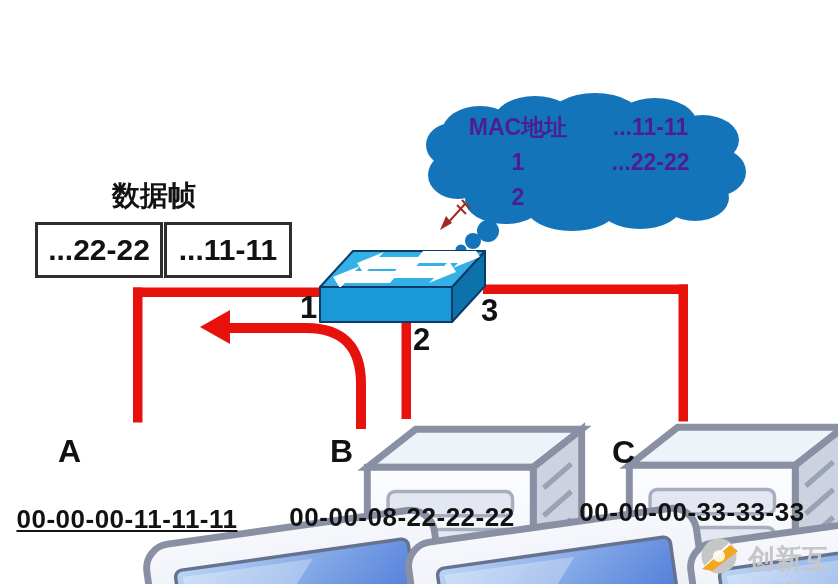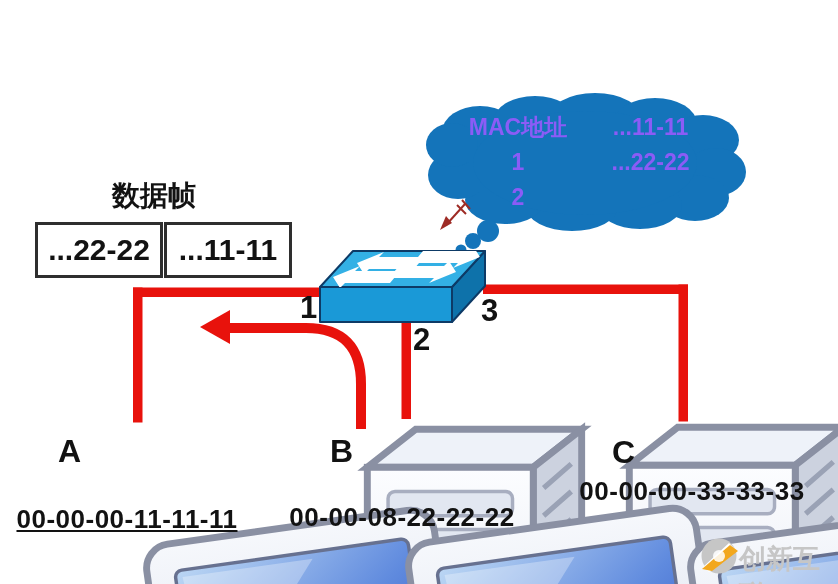--- a/index.html
+++ b/index.html
@@ -1,48 +1,48 @@
 <!DOCTYPE html>
 <html style="--link-red: #e8120c; --cloud-blue: #1474ba; --switch-top: #33b0e5; --switch-front: #1a99d7; --switch-side: #0e72aa; --switch-outline: #0d3a66; --watermark-gray: #c6c6c6; --watermark-orange: #f2a71d;"><head>
 <meta charset="utf-8">
 <style>
   html,body{margin:0;padding:0;background:#fff;}
   .stage{position:relative;width:838px;height:584px;background:#ffffff;overflow:hidden;
          font-family:"Liberation Sans","DejaVu Sans",sans-serif;}
-  .abs{position:absolute;}
+  .abs{position:absolute;text-align:center;}
   .blk{color:#121212;font-weight:bold;}
 
   
   .frame-title{left:112px;top:177px;font-size:28px;}
   .frame-row{left:35px;top:222px;display:flex;}
   .frame-cell{width:122px;height:50px;border:3px solid #2e2e2e;background:#fff;
               display:flex;align-items:center;justify-content:center;
               font-size:30px;font-weight:bold;color:#121212;margin-right:1px;}
 
   
   .cloud-table{left:448px;top:110px;width:265px;display:grid;
                grid-template-columns:140px 125px;grid-auto-rows:35px;
-               color:#8b5cf6;font-weight:bold;font-size:23px;text-align:center;}
+               color:#4c1d95;font-weight:bold;font-size:23px;text-align:center;}
   .cloud-table div{line-height:35px;}
 
   
   .port{font-size:31px;}
   .port1{left:300px;top:290px;}
   .port2{left:413px;top:322px;}
   .port3{left:481px;top:293px;}
 
   
   .hostname{font-size:32px;}
   .hn-a{left:58px;top:433px;}
   .hn-b{left:330px;top:433px;}
   .hn-c{left:612px;top:434px;}
   .mac{font-size:26px;text-align:center;letter-spacing:0.5px;}
   .mac-a{left:8px;top:504px;width:238px;text-decoration:underline;}
   .mac-b{left:280px;top:502px;width:244px;}
-  .mac-c{left:570px;top:476px;width:244px;}
+  .mac-c{left:570px;top:497px;width:244px;}
 
   
   .wm-text{left:739px;top:541px;font-size:27px;font-weight:bold;color:var(--watermark-gray,#c6c6c6);}
 
   svg.art{position:absolute;left:0;top:0;}
 </style>
 </head>
 <body>
 
 <div class="stage">

